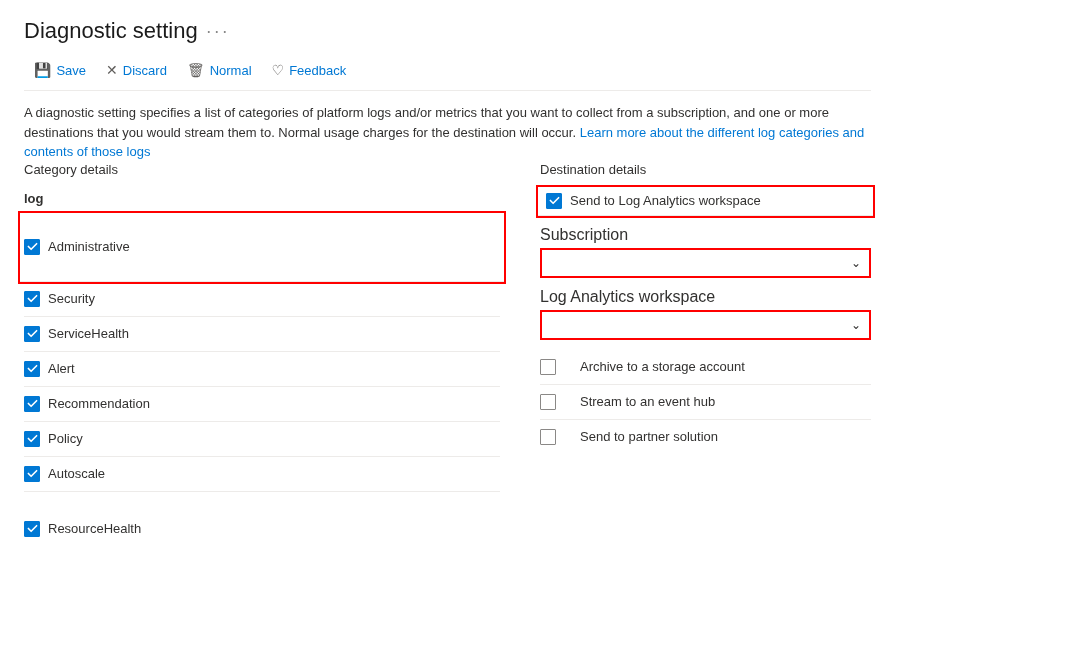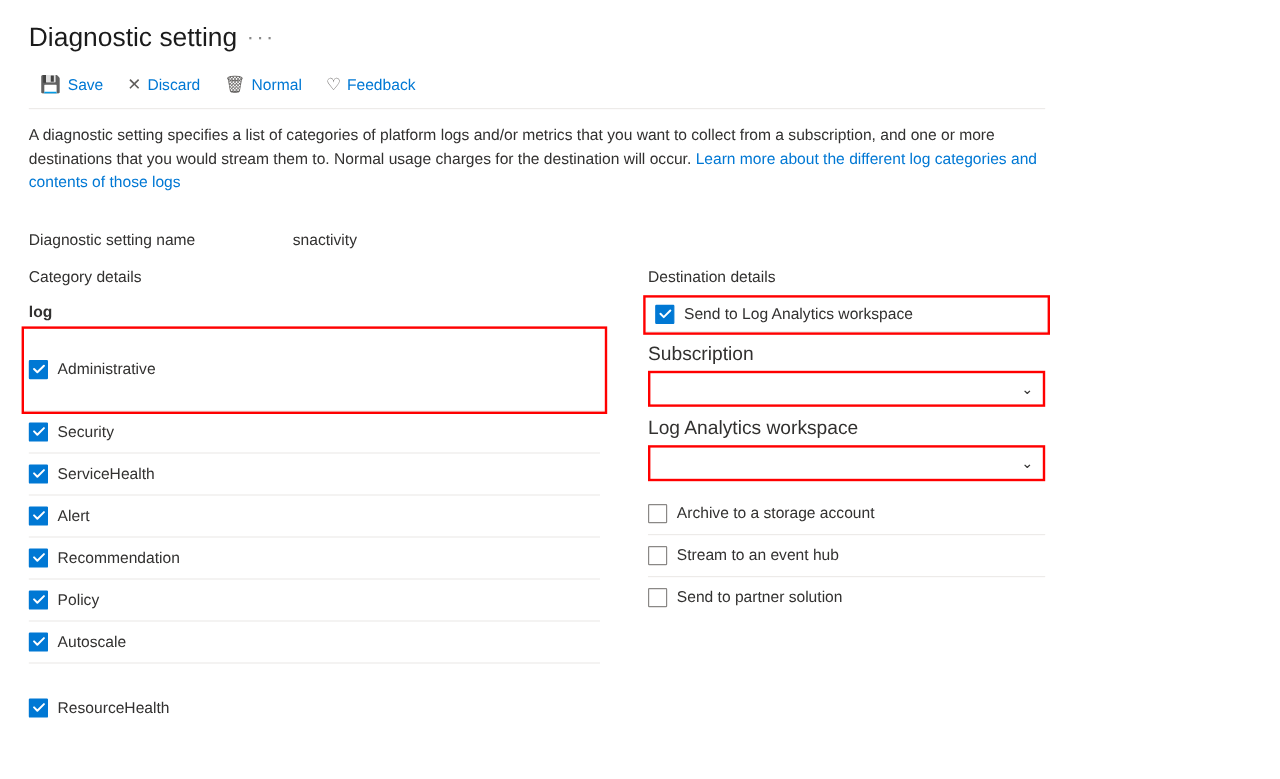--- a/index.html
+++ b/index.html
@@ -62,21 +62,21 @@
     }
 
     .toolbar-btn.save .icon, .toolbar-btn.delete .icon, .toolbar-btn.discard .icon, .toolbar-btn.feedback .icon {
       color: #605e5c;
     }
 
     .info-bar {
       font-size: 13px;
       color: #323130;
       line-height: 1.5;
-      margin-bottom: 30px;
+      margin-bottom: 0;
       max-width: 860px;
     }
 
     .info-bar a {
       color: #0078d4;
       text-decoration: none;
     }
 
     .setting-name-row {
       display: flex;
@@ -212,21 +212,21 @@
     }
 
     .dropdown-arrow {
       color: #323130;
       font-size: 12px;
     }
 
     .other-dest-row {
       display: flex;
       align-items: center;
-      gap: 8px;
+      gap: 24px;
       padding: 9px 0;
       border-bottom: 1px solid #edebe9;
       font-size: 13px;
     }
 
     .other-dest-row:last-child {
       border-bottom: none;
     }
   </style>
 </head>
@@ -256,24 +256,20 @@
       <span class="icon">♡</span>
       <span>Feedback</span>
     </button>
   </div>
 
   <div class="info-bar">
     <span>A diagnostic setting specifies a list of categories of platform logs and/or metrics that you want to collect from a subscription, and one or more destinations that you would stream them to. Normal usage charges for the destination will occur. </span>
     <a href="#">Learn more about the different log categories and contents of those logs</a>
   </div>
 
-  <div class="setting-name-row">
-    <span class="setting-name-label">Diagnostic setting name</span>
-    <span class="setting-name-value">snactivity</span>
-  </div>
 
   <div class="main-content">
 
     <div class="left-panel">
       <div class="section-label">Category details</div>
       <div class="col-header">log</div>
 
       <div class="checkbox-row administrative-row" style="outline:2px solid red; margin:0 -4px; padding: 26px 4px;">
         <div class="cb">
           <svg viewBox="0 0 12 12" fill="none">

